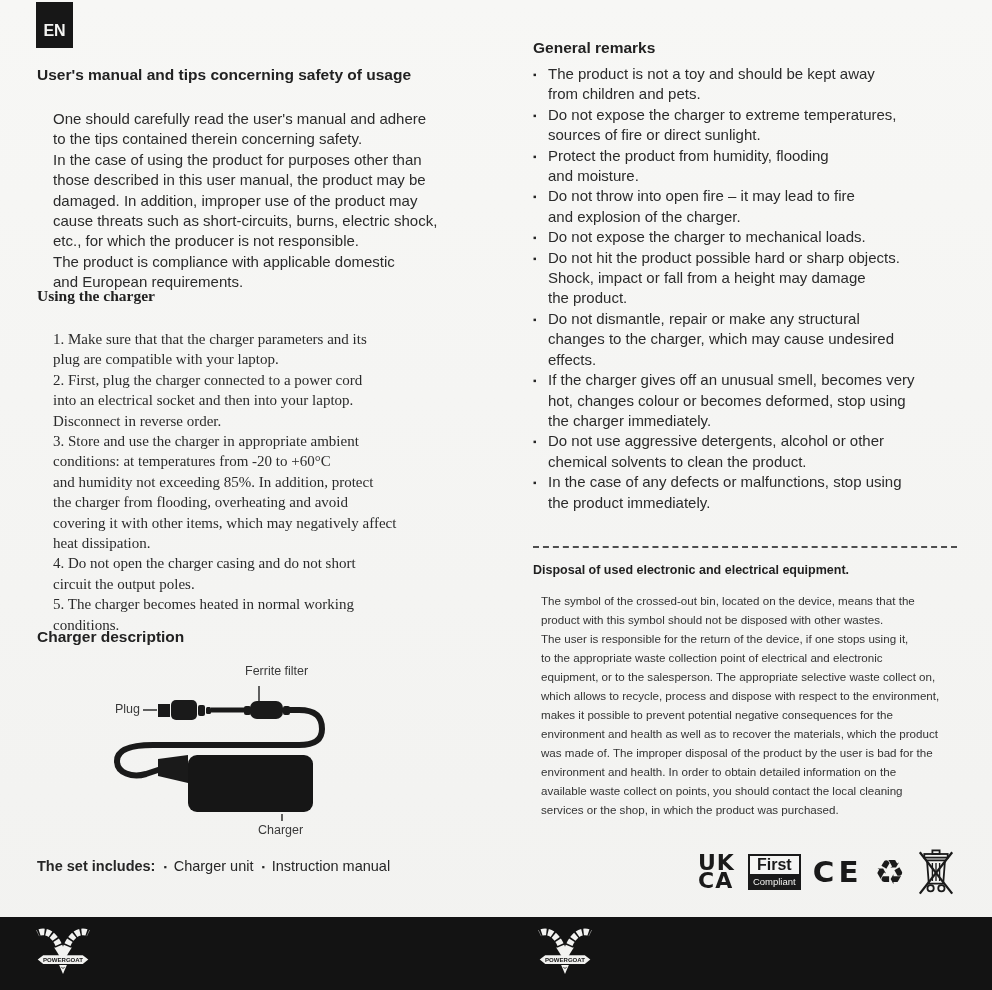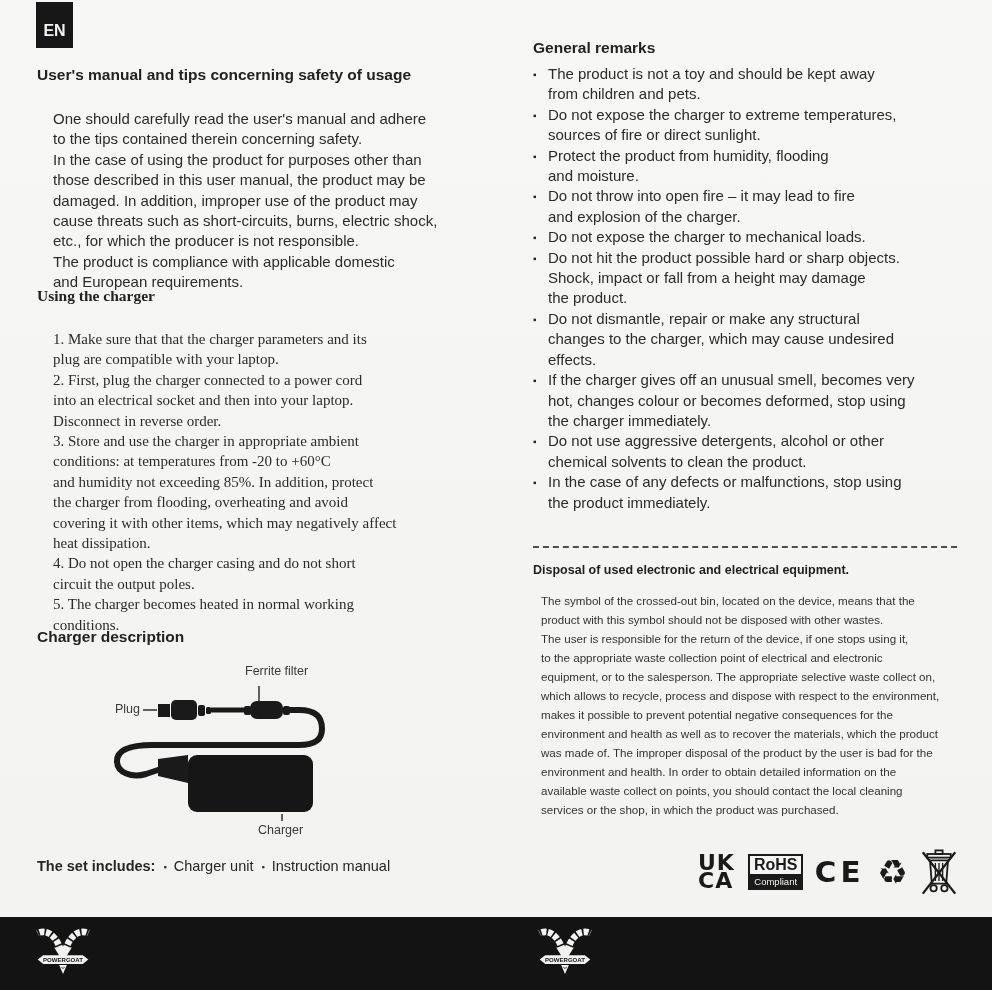--- a/index.html
+++ b/index.html
@@ -151,21 +151,21 @@
 available waste collect on points, you should contact the local cleaning
 services or the shop, in which the product was purchased.</p>
   </div>
 
   <div class="marks">
     <div class="ukca">
       <div>UK</div>
       <div>CA</div>
     </div>
     <div class="rohs">
-      <div class="rohs-top">RoHS</div>
+      <div class="rohs-top">First</div>
       <div class="rohs-bot">Compliant</div>
     </div>
     <div class="ce">CE</div>
     <div class="recycle">♻</div>
     <svg width="36" height="48" viewBox="0 0 40 52">
       <rect x="16" y="2" width="8" height="4" fill="none" stroke="#1a1a1a" stroke-width="2"></rect>
       <rect x="7" y="6" width="26" height="4" fill="none" stroke="#1a1a1a" stroke-width="2"></rect>
       <polygon points="10,13 30,13 28,39 12,39" fill="none" stroke="#1a1a1a" stroke-width="2"></polygon>
       <line x1="16" y1="16" x2="16" y2="36" stroke="#1a1a1a" stroke-width="1.5"></line>
       <line x1="20" y1="16" x2="20" y2="36" stroke="#1a1a1a" stroke-width="1.5"></line>

